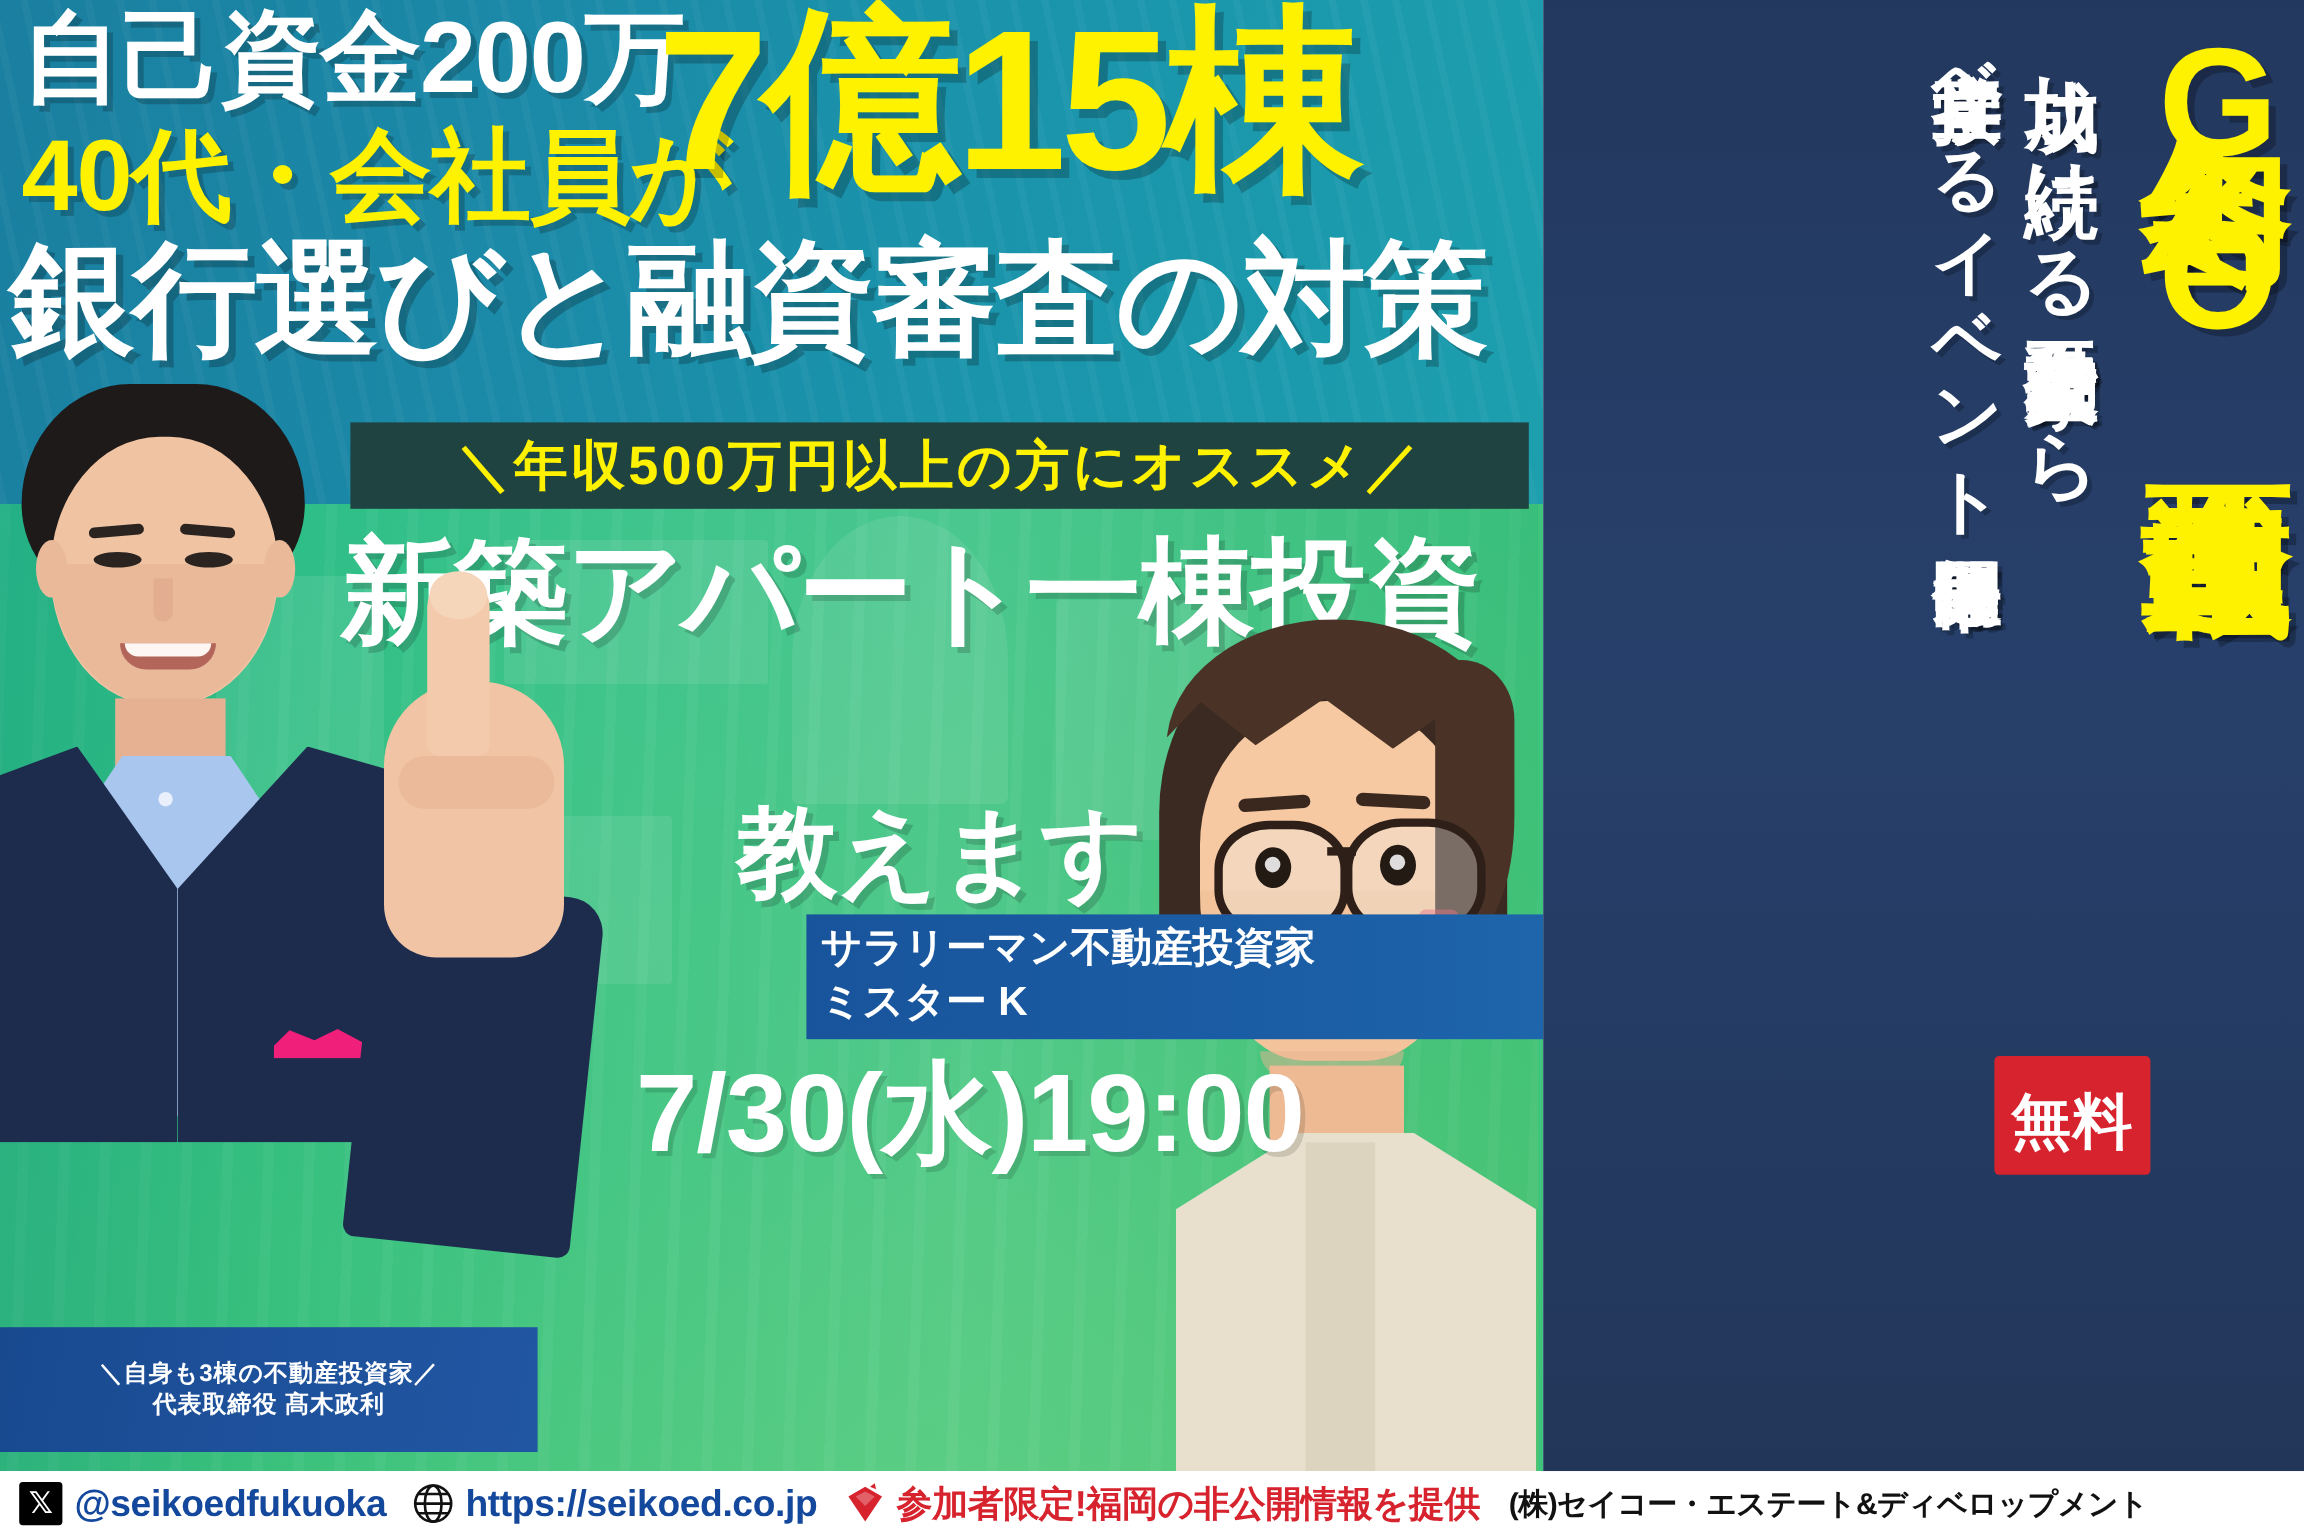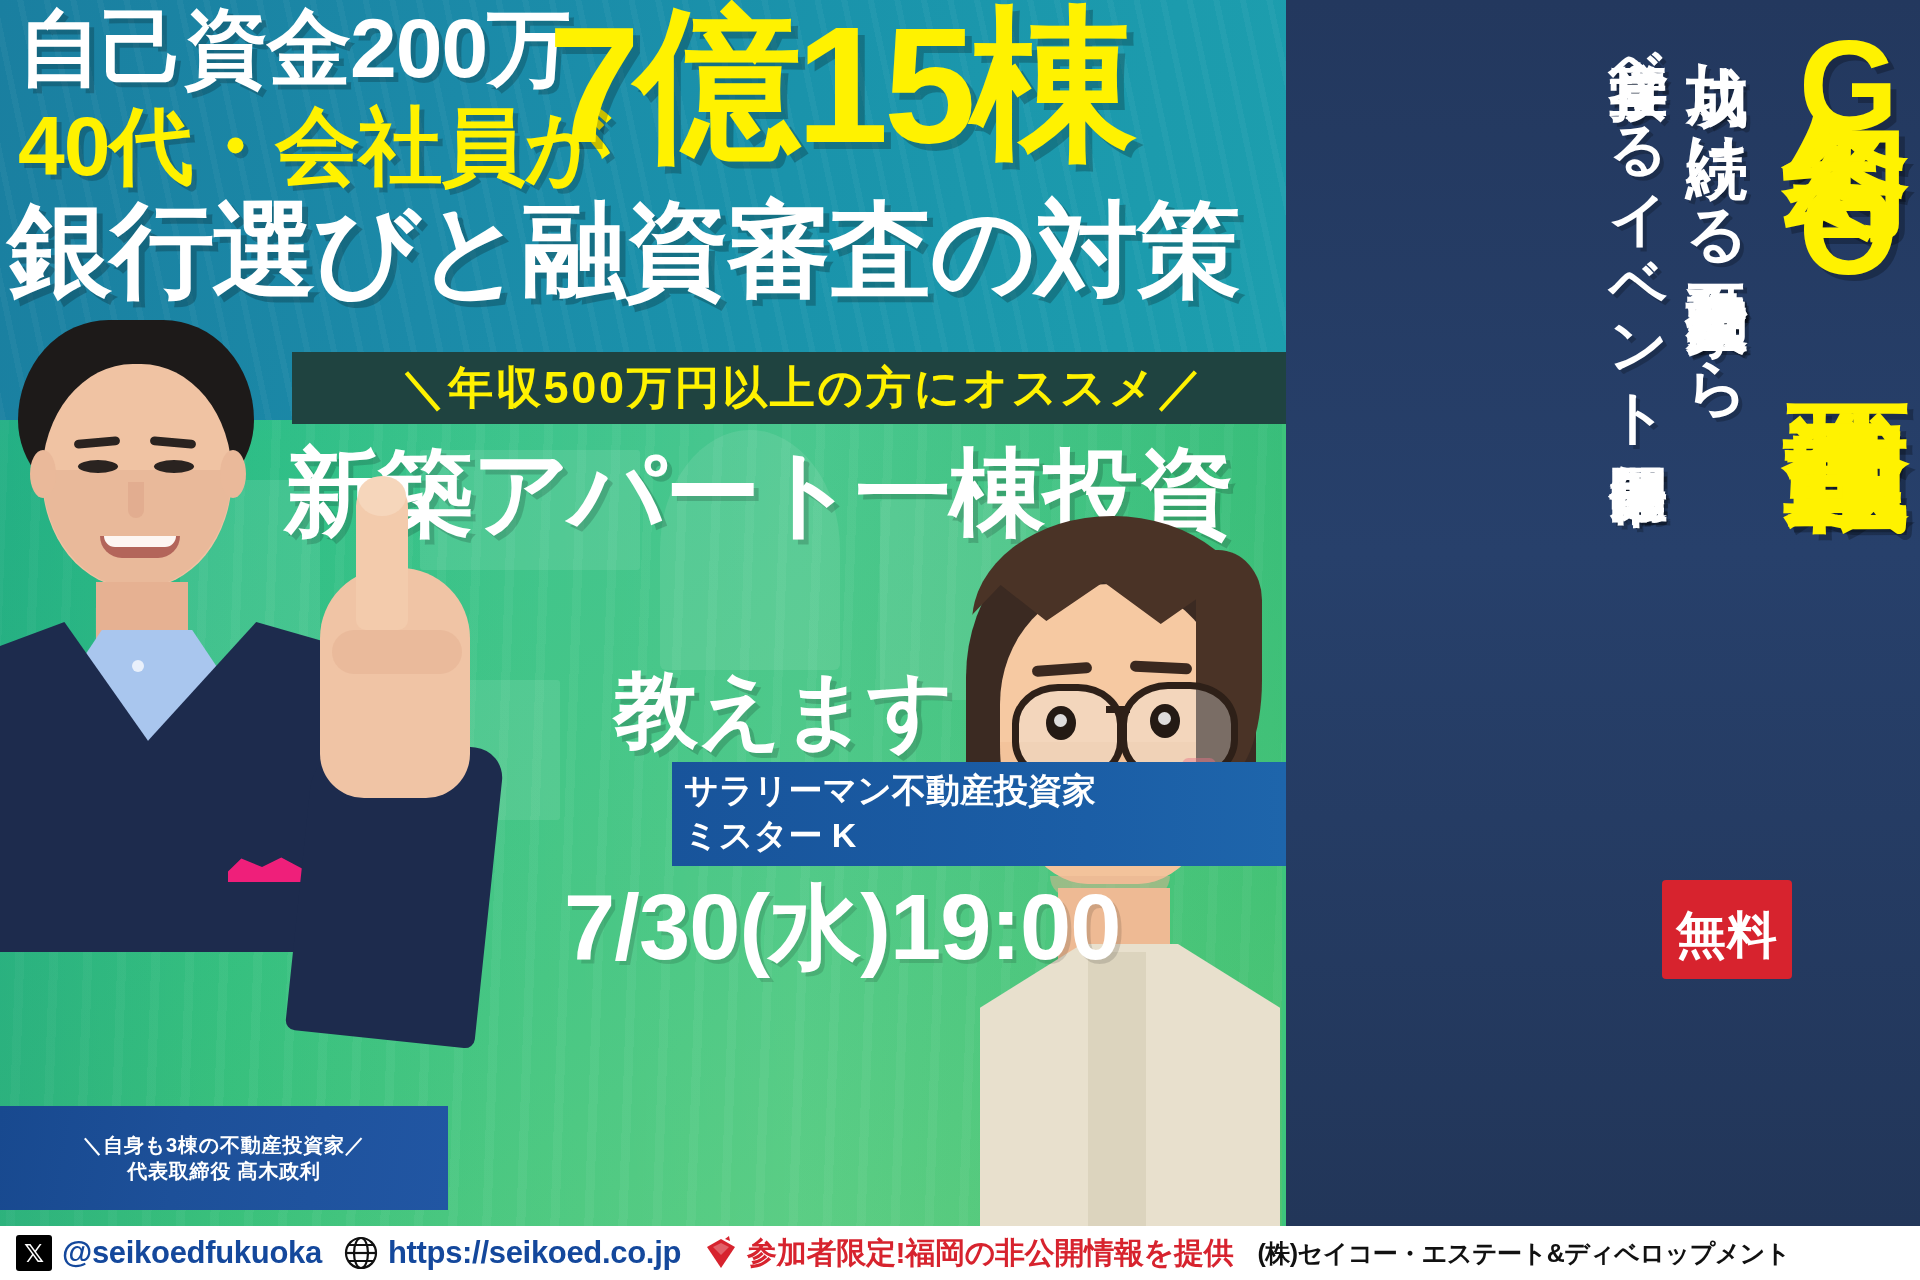--- a/index.html
+++ b/index.html
@@ -46,21 +46,21 @@
   #hl-line1{left:18px;top:6px;font-size:84px;color:#ffffff;line-height:1;}
   #hl-line2{left:18px;top:104px;font-size:84px;color:#fff200;line-height:1;}
   #hl-big{left:548px;top:2px;font-size:166px;color:#fff200;line-height:1;
           text-shadow:7px 7px 0 rgba(0,0,0,.22);letter-spacing:-.03em;}
   #hl-line3{left:8px;top:198px;font-size:104px;color:#ffffff;line-height:1;
           text-shadow:6px 6px 0 rgba(0,0,0,.22);letter-spacing:-.02em;}
 
   
   .ribbon{
     position:absolute;left:292px;top:352px;width:982px;height:72px;
-    background:#1f4340;display:flex;align-items:center;justify-content:center;padding-left:20px;
+    background:#1f4340;display:flex;align-items:center;justify-content:center;
   }
   .ribbon span{
     font-size:45px;font-weight:900;color:#fff200;letter-spacing:.06em;white-space:nowrap;
   }
 
   
   #gh-1{position:absolute;left:284px;top:430px;font-size:96px;font-weight:700;color:#fff;
         white-space:nowrap;text-shadow:5px 5px 0 rgba(0,0,0,.16);letter-spacing:-.02em;}
   #gh-2{position:absolute;left:558px;top:552px;font-size:84px;font-weight:900;color:#fff;
         white-space:nowrap;text-shadow:5px 5px 0 rgba(0,0,0,.16);letter-spacing:-.01em;}
@@ -70,21 +70,21 @@
     position:absolute;left:672px;top:762px;width:692px;height:104px;
     background:linear-gradient(90deg,#18549b 0%,#1b5ea6 60%,#1f68ad 100%);
     padding:6px 0 0 12px;box-sizing:border-box;
   }
   #speaker-band div{
     font-size:34px;font-weight:700;color:#fff;line-height:1.33;white-space:nowrap;
   }
 
   
   #date-line{
-    position:absolute;left:564px;top:866px;font-size:92px;font-weight:700;color:#ffffff;
+    position:absolute;left:530px;top:866px;font-size:92px;font-weight:700;color:#ffffff;
     white-space:nowrap;letter-spacing:-.01em;text-shadow:4px 4px 0 rgba(0,0,0,.13);
   }
 
   
   .photo{position:absolute;left:0;top:300px;width:560px;height:926px;overflow:hidden;}
   .ph-hair{position:absolute;left:18px;top:20px;width:236px;height:180px;border-radius:118px 118px 96px 96px/130px 130px 104px 104px;background:#1d1a19;}
   .ph-face{position:absolute;left:42px;top:64px;width:190px;height:224px;border-radius:94px/116px;background:#f0c3a3;}
   .ph-faceshade{position:absolute;left:42px;top:170px;width:190px;height:118px;border-radius:0 0 94px 94px/0 0 116px 116px;background:#e3b194;opacity:.55;}
   .ph-ear-l{position:absolute;left:30px;top:150px;width:26px;height:48px;border-radius:50%;background:#eab99a;}
   .ph-ear-r{position:absolute;left:220px;top:150px;width:26px;height:48px;border-radius:50%;background:#eab99a;}

